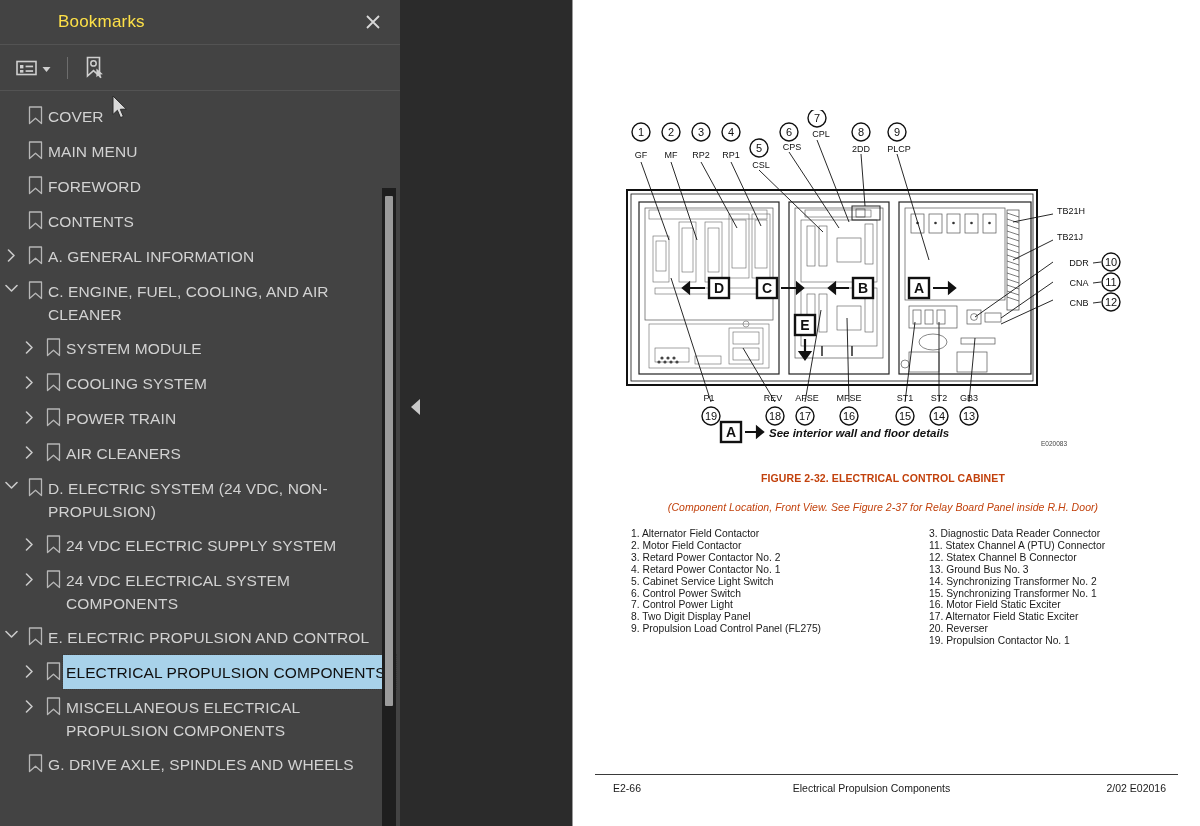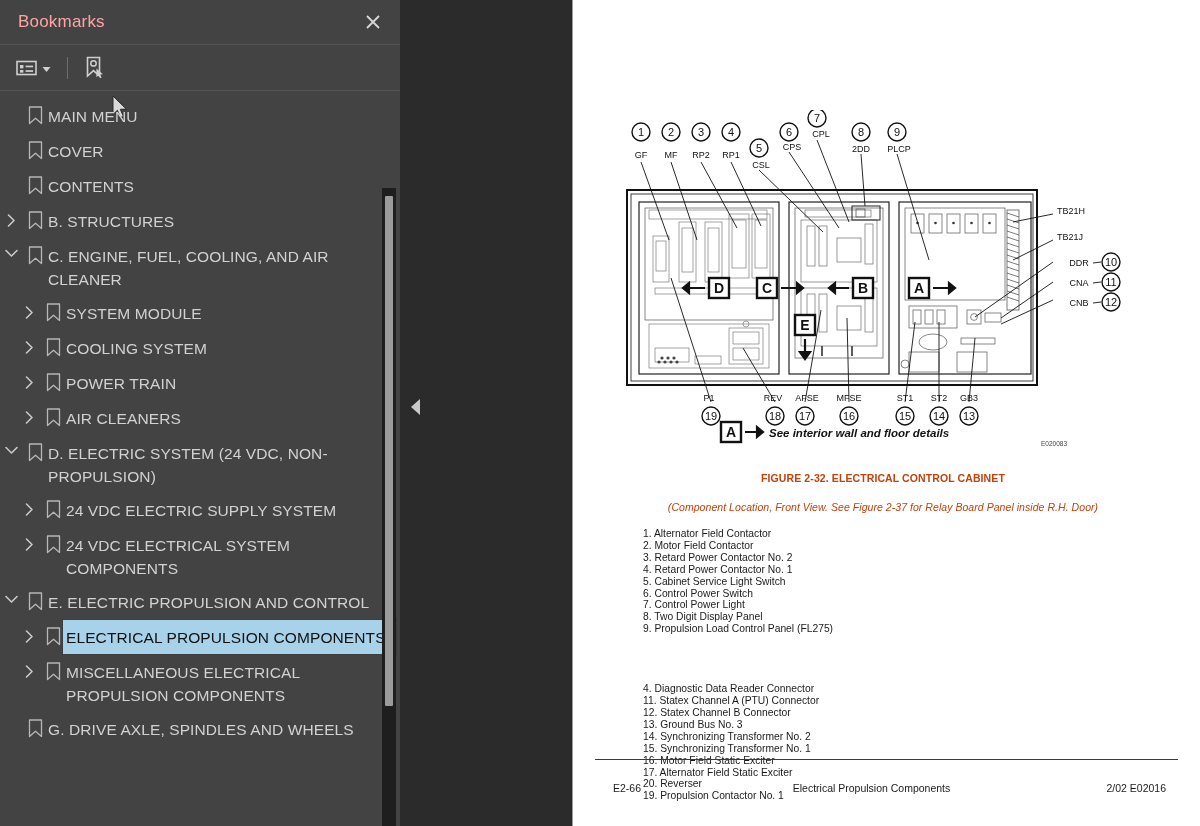--- a/index.html
+++ b/index.html
@@ -19,21 +19,21 @@
     position: relative;
     flex: 0 0 400px;
   }
   .panel-header {
     height: 45px;
     display: flex; align-items: center;
     padding: 0 14px 0 18px;
     border-bottom: 1px solid #535353;
   }
   .panel-title {
-    color: #fca5a5; font-size: 17px; letter-spacing: .2px; flex: 1;
+    color: #fde047; font-size: 17px; letter-spacing: .2px; flex: 1; margin-left: 40px;
   }
   .close-btn {
     width: 26px; height: 26px;
     display: flex; align-items: center; justify-content: center;
     cursor: pointer;
   }
   .close-btn svg { display:block; }
 
   .panel-toolbar {
     height: 46px;
@@ -128,31 +128,31 @@
   .fig-caption {
     position: absolute; left: 10px; top: 472px; width: 600px;
     text-align: center;
     font-family: "Liberation Sans", sans-serif;
     color: #c2410c;
   }
   .cap-line1 { font-size: 10.5px; font-weight: bold; letter-spacing: .1px; }
   .cap-line2 { font-size: 10.5px; margin-top: 17px; letter-spacing: .05px; font-style: italic; }
 
   .legend {
-    position: absolute; left: 70px; top: 528px;
+    position: absolute; left: 58px; top: 528px;
     display: flex; gap: 48px;
-    font-size: 10.3px; color: #1a1a1a; line-height: 11.9px; flex-direction: column;
+    font-size: 10.3px; color: #1a1a1a; line-height: 11.9px;
   }
   .legend-col { width: 250px; }
   .legend-item { white-space: nowrap; }
 
   .footer {
     position: absolute; left: 22px; right: 22px; bottom: 32px;
     border-top: 1px solid #3a3a3a;
-    padding-top: 22px;
+    padding-top: 7px;
     display: flex; align-items: flex-start;
     font-size: 10.5px; color: #1a1a1a;
   }
   .f-left { flex: 0 0 120px; padding-left: 18px; }
   .f-center { flex: 1; text-align: center; }
   .f-right { flex: 0 0 150px; text-align: right; padding-right: 12px; }
 </style>
 </head>
 <body>
 
@@ -201,52 +201,61 @@
 
     <div class="tree">
 
       <div class="node lvl0">
           <div class="twisty"></div>
           <div class="bm-icon">
             <svg width="15" height="19" viewBox="0 0 15 19">
               <path d="M1.5 1 L13.5 1 L13.5 17.5 L7.5 12.3 L1.5 17.5 Z" fill="none" stroke="#b7b7b7" stroke-width="1.3" stroke-linejoin="round"></path>
             </svg>
           </div>
-          <div class="node-label">MAIN MENU</div>
+          <div class="node-label">COVER</div>
         </div>
         <div class="node lvl0">
           <div class="twisty"></div>
           <div class="bm-icon">
             <svg width="15" height="19" viewBox="0 0 15 19">
               <path d="M1.5 1 L13.5 1 L13.5 17.5 L7.5 12.3 L1.5 17.5 Z" fill="none" stroke="#b7b7b7" stroke-width="1.3" stroke-linejoin="round"></path>
             </svg>
           </div>
-          <div class="node-label">COVER</div>
+          <div class="node-label">MAIN MENU</div>
         </div>
         <div class="node lvl0">
           <div class="twisty"></div>
           <div class="bm-icon">
             <svg width="15" height="19" viewBox="0 0 15 19">
               <path d="M1.5 1 L13.5 1 L13.5 17.5 L7.5 12.3 L1.5 17.5 Z" fill="none" stroke="#b7b7b7" stroke-width="1.3" stroke-linejoin="round"></path>
             </svg>
           </div>
+          <div class="node-label">FOREWORD</div>
+        </div>
+        <div class="node lvl0">
+          <div class="twisty"></div>
+          <div class="bm-icon">
+            <svg width="15" height="19" viewBox="0 0 15 19">
+              <path d="M1.5 1 L13.5 1 L13.5 17.5 L7.5 12.3 L1.5 17.5 Z" fill="none" stroke="#b7b7b7" stroke-width="1.3" stroke-linejoin="round"></path>
+            </svg>
+          </div>
           <div class="node-label">CONTENTS</div>
         </div>
         <div class="node lvl0">
           <div class="twisty">
             <svg width="9" height="13" viewBox="0 0 9 13">
               <path d="M1.5 1 L7 6.5 L1.5 12" fill="none" stroke="#c9c9c9" stroke-width="1.6" stroke-linecap="round" stroke-linejoin="round"></path>
             </svg>
           </div>
           <div class="bm-icon">
             <svg width="15" height="19" viewBox="0 0 15 19">
               <path d="M1.5 1 L13.5 1 L13.5 17.5 L7.5 12.3 L1.5 17.5 Z" fill="none" stroke="#b7b7b7" stroke-width="1.3" stroke-linejoin="round"></path>
             </svg>
           </div>
-          <div class="node-label">B. STRUCTURES</div>
+          <div class="node-label">A. GENERAL INFORMATION</div>
         </div>
         <div class="node lvl0">
           <div class="twisty">
             <svg width="13" height="9" viewBox="0 0 13 9">
               <path d="M1 1.5 L6.5 7 L12 1.5" fill="none" stroke="#c9c9c9" stroke-width="1.6" stroke-linecap="round" stroke-linejoin="round"></path>
             </svg>
           </div>
           <div class="bm-icon">
             <svg width="15" height="19" viewBox="0 0 15 19">
               <path d="M1.5 1 L13.5 1 L13.5 17.5 L7.5 12.3 L1.5 17.5 Z" fill="none" stroke="#b7b7b7" stroke-width="1.3" stroke-linejoin="round"></path>
@@ -661,21 +670,21 @@
             <div class="legend-item">2. Motor Field Contactor</div>
             <div class="legend-item">3. Retard Power Contactor No. 2</div>
             <div class="legend-item">4. Retard Power Contactor No. 1</div>
             <div class="legend-item">5. Cabinet Service Light Switch</div>
             <div class="legend-item">6. Control Power Switch</div>
             <div class="legend-item">7. Control Power Light</div>
             <div class="legend-item">8. Two Digit Display Panel</div>
             <div class="legend-item">9. Propulsion Load Control Panel (FL275)</div>
           </div>
         <div class="legend-col" id="legend-right">
-            <div class="legend-item">4. Diagnostic Data Reader Connector</div>
+            <div class="legend-item">3. Diagnostic Data Reader Connector</div>
             <div class="legend-item">11. Statex Channel A (PTU) Connector</div>
             <div class="legend-item">12. Statex Channel B Connector</div>
             <div class="legend-item">13. Ground Bus No. 3</div>
             <div class="legend-item">14. Synchronizing Transformer No. 2</div>
             <div class="legend-item">15. Synchronizing Transformer No. 1</div>
             <div class="legend-item">16. Motor Field Static Exciter</div>
             <div class="legend-item">17. Alternator Field Static Exciter</div>
             <div class="legend-item">20. Reverser</div>
             <div class="legend-item">19. Propulsion Contactor No. 1</div>
           </div>

